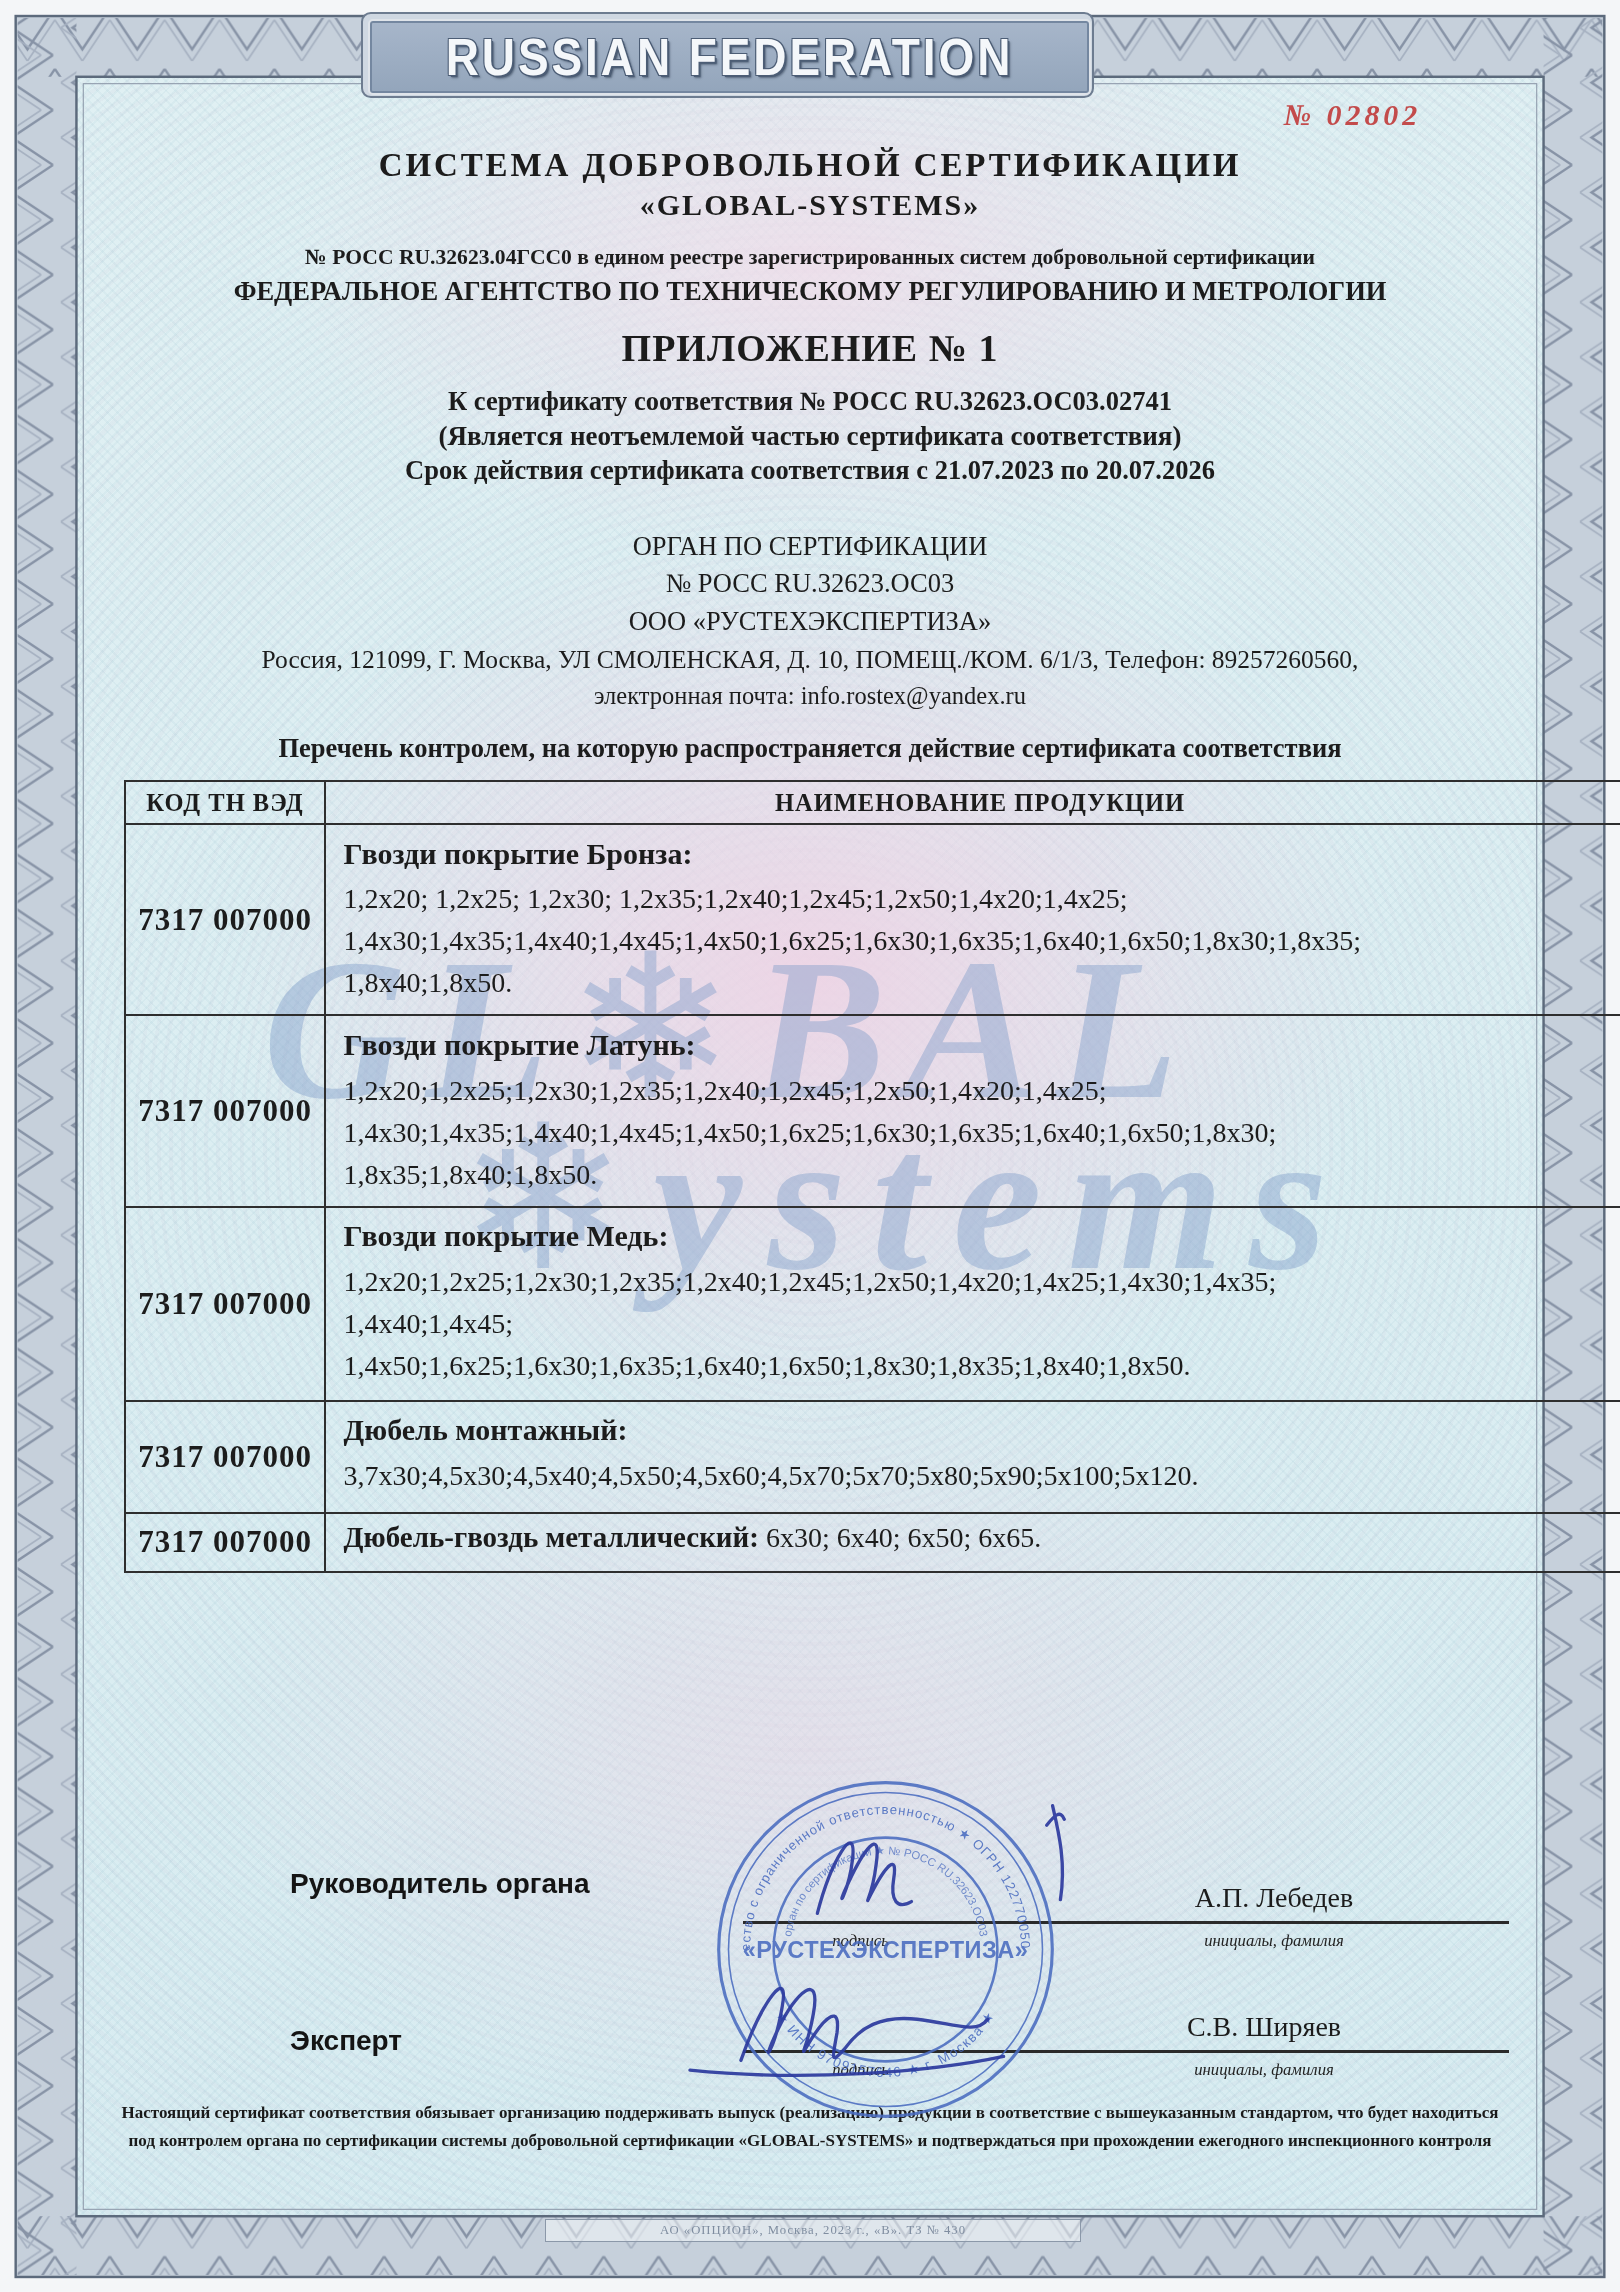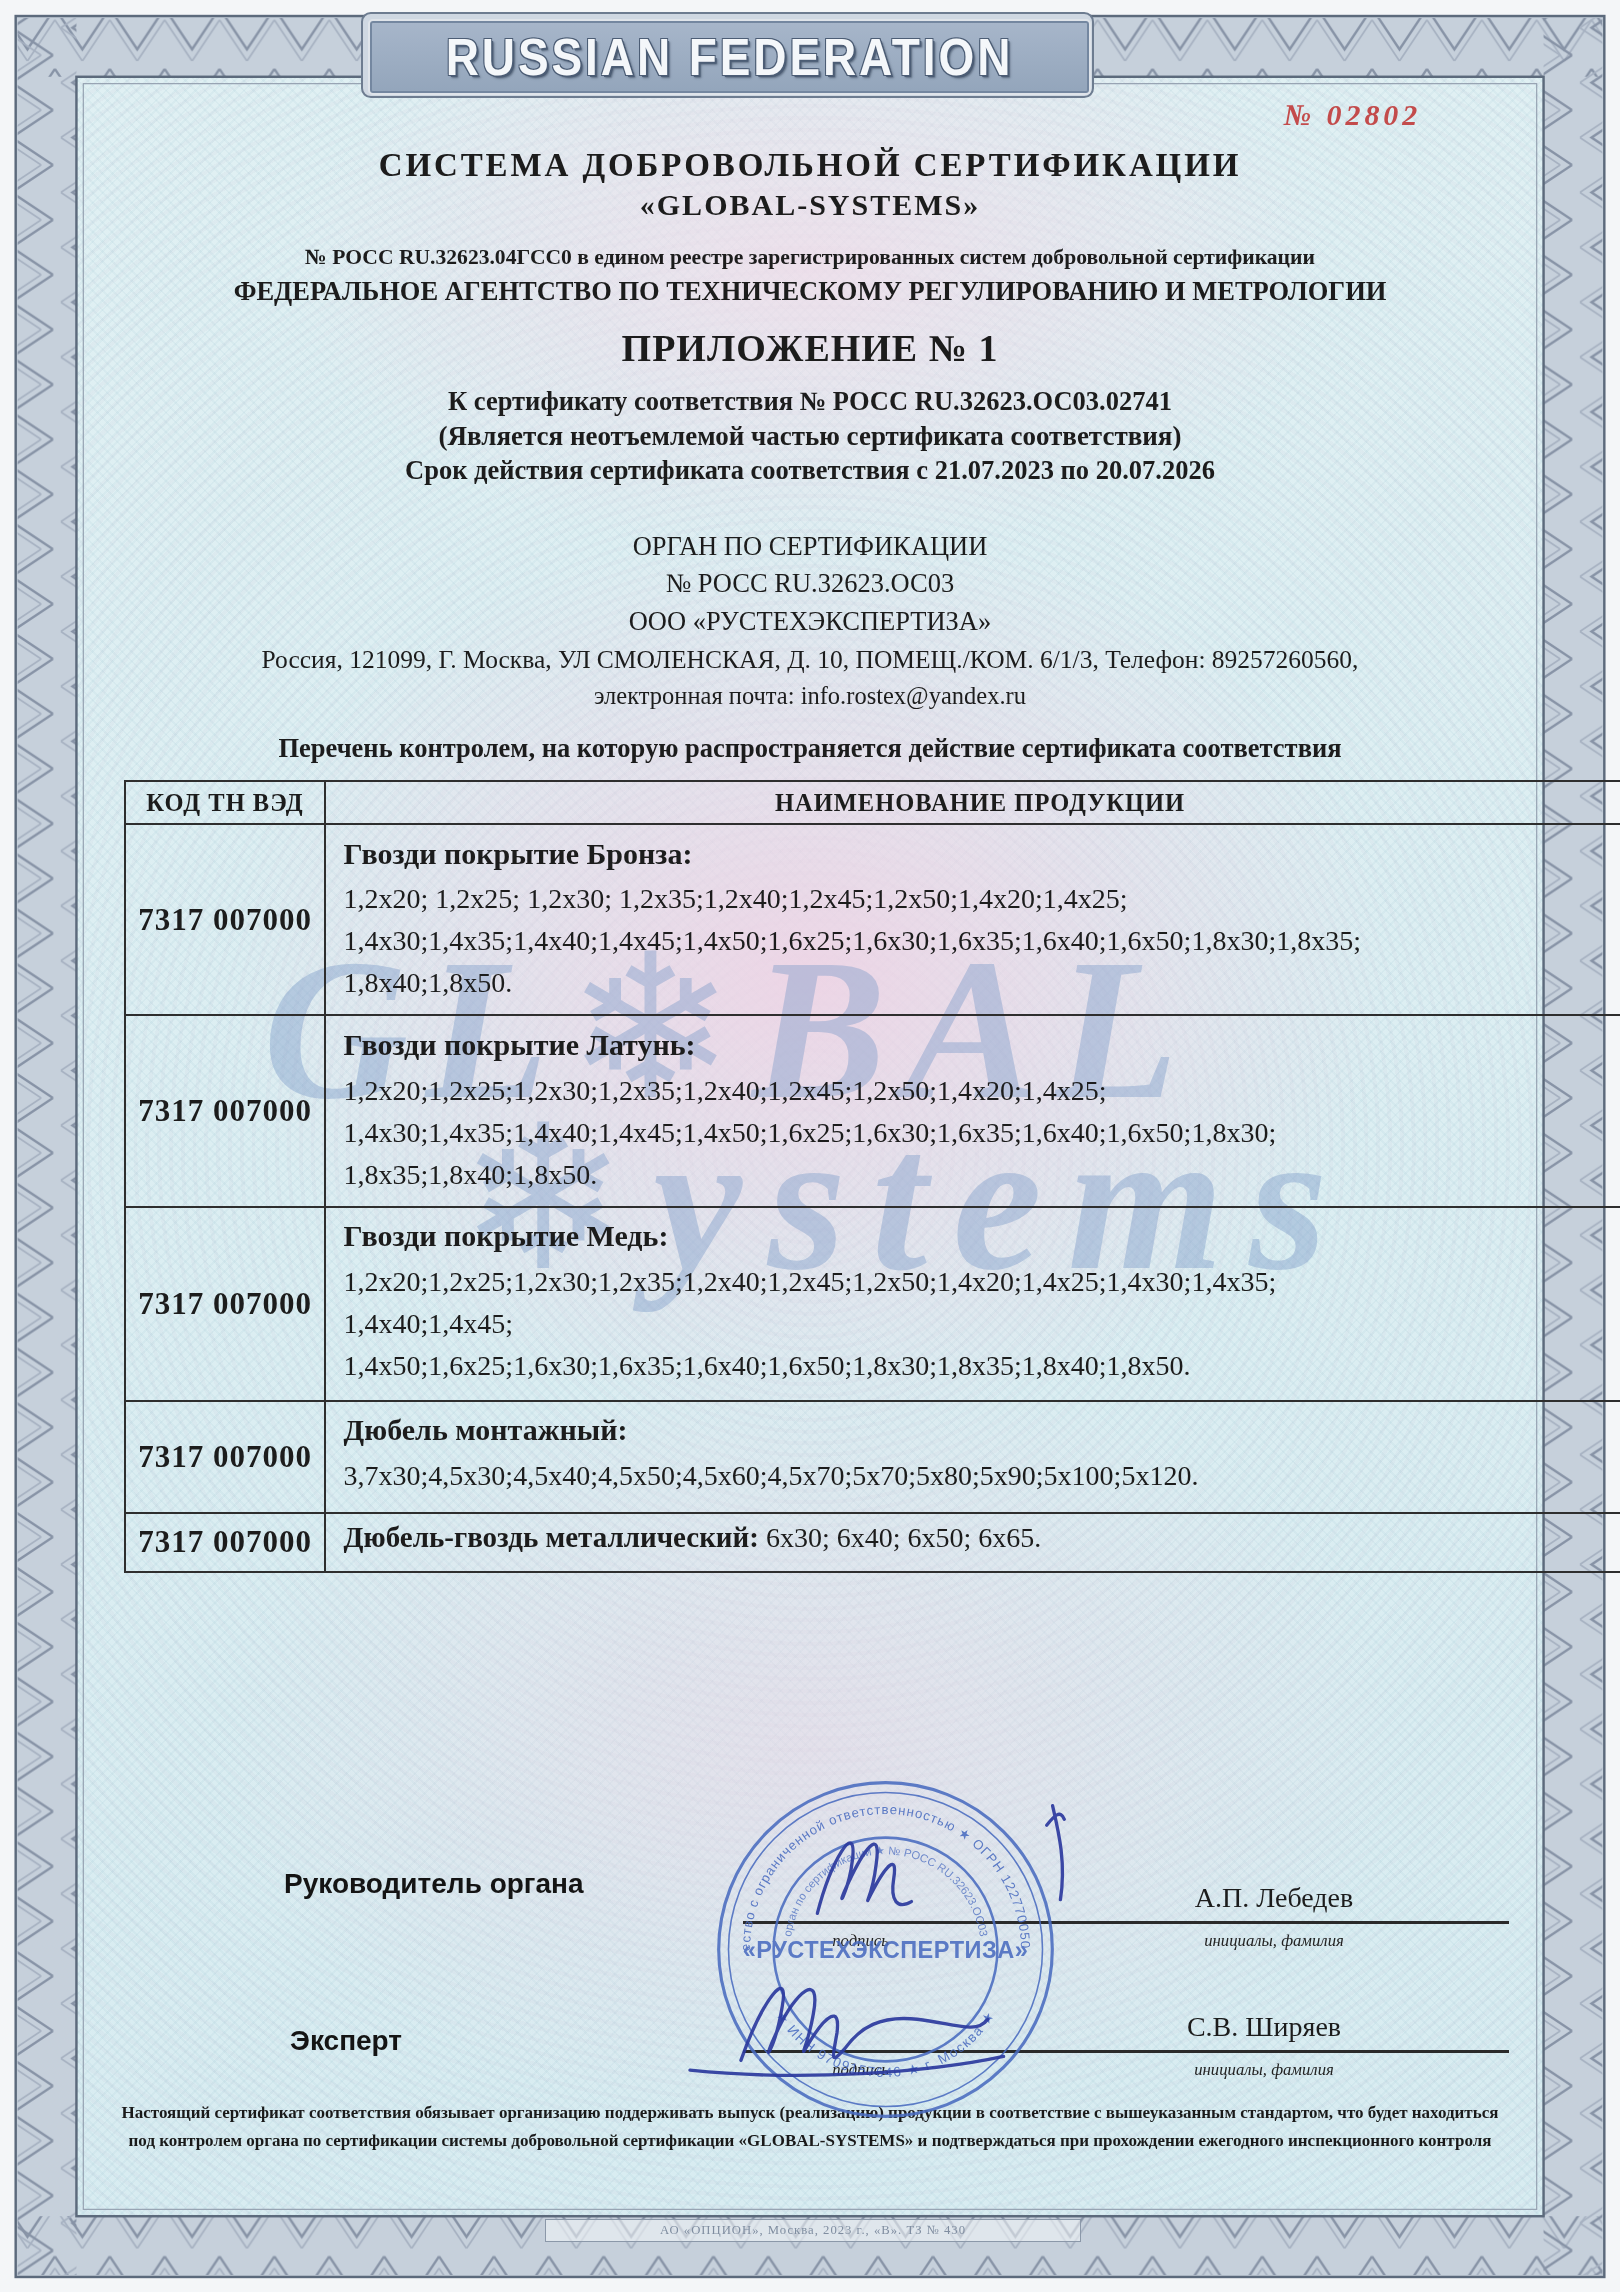--- a/index.html
+++ b/index.html
@@ -85,21 +85,21 @@
   .sizes  { font-size:28px; line-height:1.5; white-space:pre-line; }
   .inline-row { font-size:28px; line-height:1.3; padding-top:5.9px; }
   .inline-row .ptitle-inline { font-weight:bold; font-size:29px;text-align:center; }
   .r1 { min-height:178px; } .r2 { min-height:169px; } .r3 { min-height:192px; }
   .r4 { min-height:110px; } .r5 { min-height:57px; }
   
   .sig-label {
     position:absolute; z-index:3; font-family:"Liberation Sans","DejaVu Sans",sans-serif;
     font-weight:bold; font-size:28px; color:#141414;
   }
-  .lbl-head   { left:284px; top:1868px; }
+  .lbl-head   { left:290px; top:1868px; }
   .lbl-expert { left:290px; top:2025px; }
   .sig-name { position:absolute; z-index:3; font-size:28px; text-align:center; }
   .name-head   { left:1078px; width:392px; top:1882px; }
   .name-expert { left:1068px; width:392px; top:2011px; }
   .sig-line { position:absolute; z-index:3; height:2.9px; background:#2a2a2a; }
   .line-head   { left:743px; top:1921px; width:766px; }
   .line-expert { left:743px; top:2050px; width:766px; }
   .sig-cap { position:absolute; z-index:3; font-size:16.7px; text-align:center; color:#222;font-style:italic; }
   .cap-sign-head   { left:743px;  width:235px; top:1931px; }
   .cap-name-head   { left:1078px; width:392px; top:1931px; }

